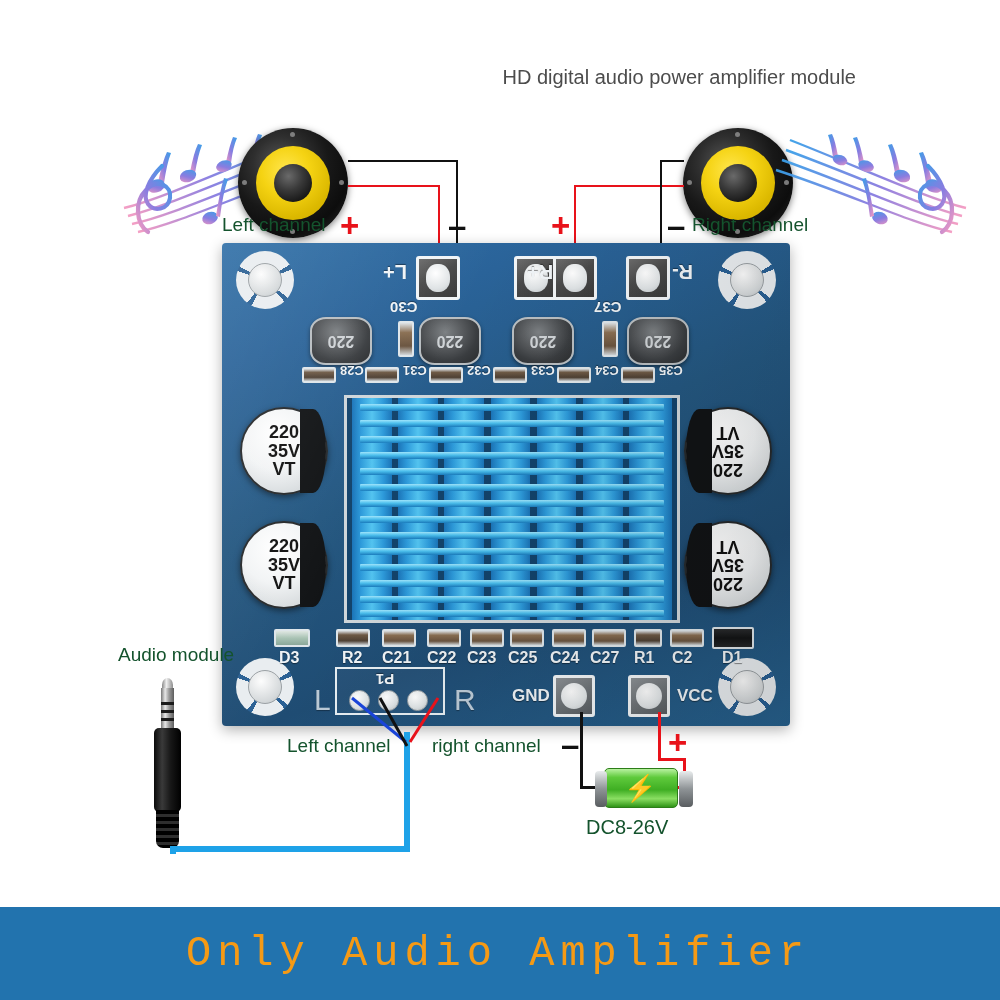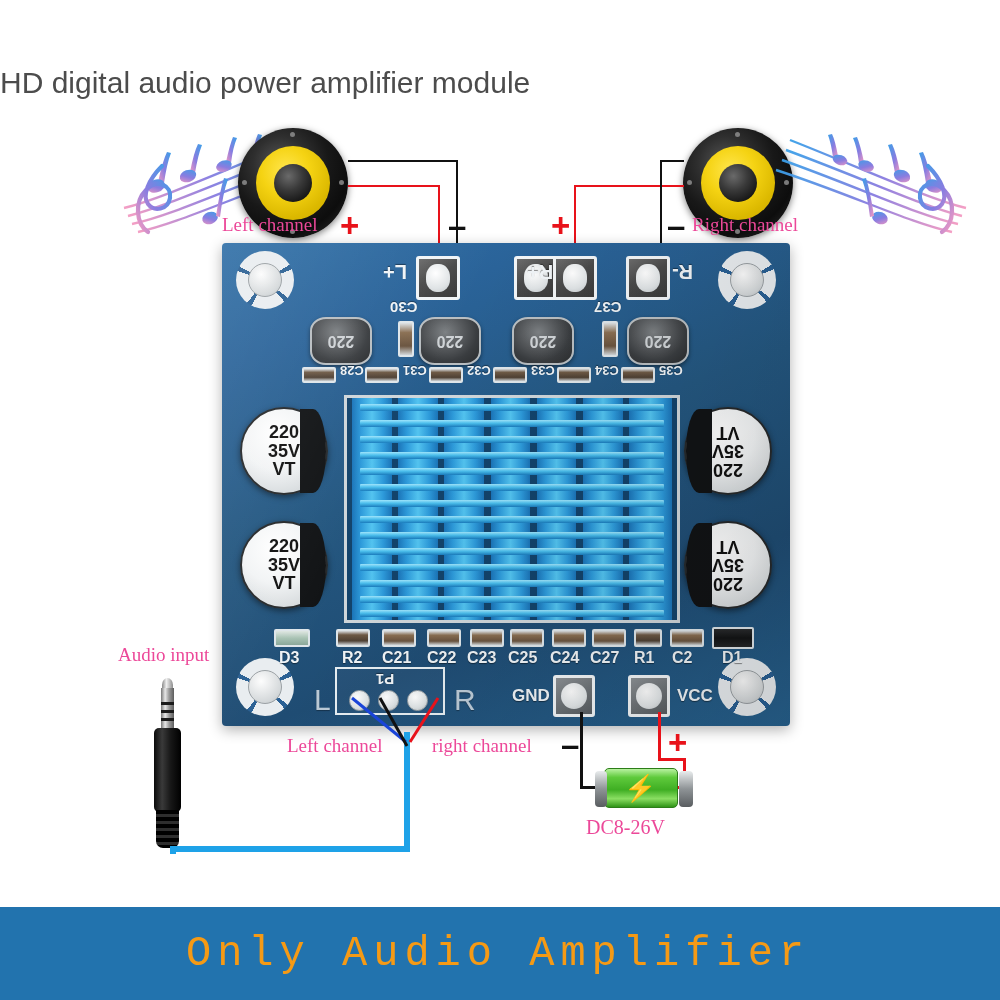--- a/index.html
+++ b/index.html
@@ -15,39 +15,39 @@
 
   
   .title{
     position:absolute;top:16px;left:0;width:1000px;text-align:center;
     font-size:37px;font-weight:bold;letter-spacing:-0.5px;
     background:linear-gradient(90deg,#f7b52a 0%,#f59a15 28%,#f2701a 62%,#ef5a16 100%);
     -webkit-background-clip:text;background-clip:text;color:transparent;
     -webkit-text-fill-color:transparent;
   }
   .subtitle{
-    position:absolute;top:66px;left:0;width:856px;text-align:left;
-    font-size:30px;color:#4c4c4c;font-weight:400;
+    position:absolute;top:66px;left:0;width:856px;text-align:right;
+    font-size:20px;color:#4c4c4c;font-weight:400;
   }
 
   
   .speaker{position:absolute;width:110px;height:110px;border-radius:50%;
     background:radial-gradient(circle at 38% 32%,#565656 0%,#2f2f2f 26%,#181818 48%,#0d0d0d 70%,#262626 88%,#0a0a0a 100%);
     box-shadow:0 2px 7px rgba(0,0,0,.5);}
   .speaker .cone{position:absolute;left:18px;top:18px;width:74px;height:74px;border-radius:50%;
     background:radial-gradient(circle at 40% 33%,#ffe64d 0%,#f5d313 36%,#dcb900 70%,#c8a600 100%);}
   .speaker .dust{position:absolute;left:36px;top:36px;width:38px;height:38px;border-radius:50%;
     background:radial-gradient(circle at 38% 32%,#6a6a6a 0%,#3a3a3a 40%,#141414 80%,#000 100%);}
   .speaker .scr{position:absolute;width:5px;height:5px;border-radius:50%;background:#8d8d8d;opacity:.85;}
 
   
   .notes{position:absolute;width:200px;height:115px;}
 
   
-  .lbl{position:absolute;font-size:19px;color:#ec4899;white-space:nowrap;font-family:Liberation Serif, serif;}
+  .lbl{position:absolute;font-size:19px;color:#14532d;white-space:nowrap;}
   .sign{position:absolute;font-weight:bold;line-height:1;}
   .plus{color:#e8121a;font-size:33px;}
   .minus{color:#111;font-size:33px;}
 
   
   .wire{position:absolute;background:#111;}
   .wire.red{background:#e8121a;}
   .wire.blue{background:#1ea2e8;}
 
   
@@ -445,21 +445,21 @@
 
   <div class="jack" style="left:130px;top:650px;width:80px;height:210px;">
     <div class="tip"></div>
     <div class="pin"></div>
     <div class="ring" style="top:52px;"></div>
     <div class="ring" style="top:60px;"></div>
     <div class="ring" style="top:68px;"></div>
     <div class="body"></div>
     <div class="grip"></div>
   </div>
-  <div class="lbl" style="left:118px;top:644px;">Audio input</div>
+  <div class="lbl" style="left:118px;top:644px;">Audio module</div>
 
   <div class="wire blue" style="left:170px;top:846px;width:6px;height:8px;"></div>
   <div class="wire blue" style="left:170px;top:846px;width:240px;height:6px;"></div>
   <div class="wire blue" style="left:404px;top:740px;width:6px;height:112px;"></div>
 
   <div class="wire blue" style="left:404px;top:732px;width:6px;height:14px;"></div>
   <svg style="position:absolute;left:330px;top:690px;width:130px;height:60px;">
     <line x1="22" y1="8" x2="76" y2="52" stroke="#1a44d8" stroke-width="3"></line>
     <line x1="50" y1="8" x2="77" y2="56" stroke="#111" stroke-width="3"></line>
     <line x1="108" y1="8" x2="80" y2="52" stroke="#e8121a" stroke-width="3"></line>

